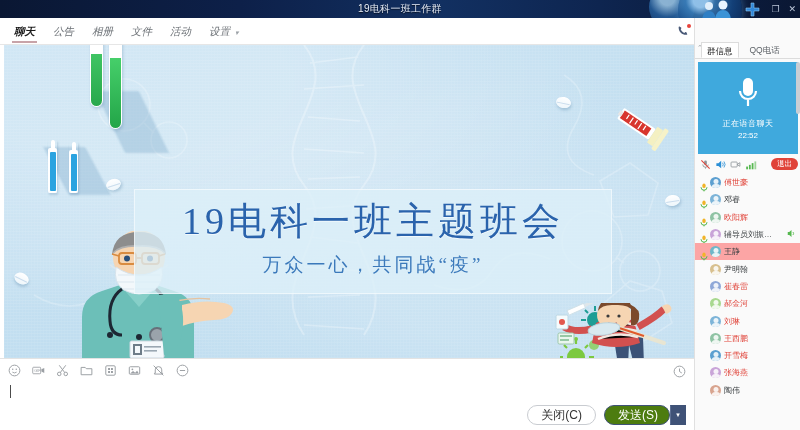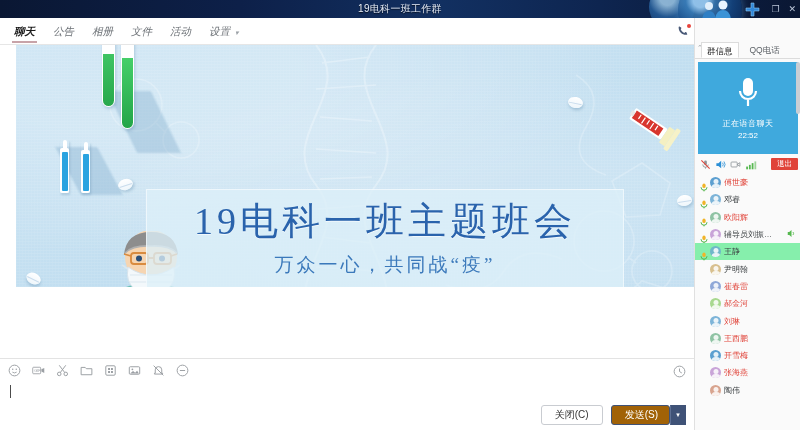--- a/index.html
+++ b/index.html
@@ -64,21 +64,21 @@
   .tabbar-right { position: absolute; right: 6px; top: 0; height: 27px; display: flex; align-items: center; gap: 12px; }
   .tbr-icon { width: 14px; height: 14px; position: relative; cursor: pointer; color: #4a5a78; }
   .tbr-icon svg { display: block; }
   .redot {
     position: absolute; right: -1px; top: -1px; width: 4px; height: 4px; border-radius: 50%;
     background: #e8443c;
   }
 
   
   .stage {
-    position: absolute; left: 16px; top: 45px; width: 694px; height: 242px;
+    position: absolute; left: 4px; top: 45px; width: 694px; height: 313px;
     background: #cfe4f2; overflow: hidden;
   }
   .slide-bg {
     position: absolute; inset: 0;
     background:
       radial-gradient(ellipse at 18% 12%, rgba(255,255,255,.30) 0 20%, rgba(255,255,255,0) 60%),
       radial-gradient(ellipse at 78% 75%, rgba(255,255,255,.22) 0 22%, rgba(255,255,255,0) 62%),
       linear-gradient(160deg, #bcdcf0 0%, #c5e0f1 40%, #b6d8ee 100%);
   }
   
@@ -149,26 +149,26 @@
   }
   .compose-tools { position: absolute; left: 8px; top: 5px; display: flex; align-items: center; gap: 11px; }
   .ct { width: 13px; height: 13px; color: #9b9fa4; cursor: pointer; }
   .ct svg { display: block; }
   .history-icon { position: absolute; right: 8px; top: 5px; width: 13px; height: 13px; color: #9b9fa4; cursor: pointer; }
   .caret-text {
     position: absolute; left: 10px; top: 26px; width: 1px; height: 13px; background: #4b4b4b;
   }
   .compose-actions { position: absolute; right: 8px; bottom: 5px; display: flex; align-items: center; gap: 8px; }
   .btn {
-    font-size: 10px; height: 20px; line-height: 18px; padding: 0 13px;
+    font-size: 12px; height: 20px; line-height: 18px; padding: 0 13px;
     border: 1px solid #c9ccd1; background: #fff; color: #333; cursor: pointer;
-    border-radius: 3px; white-space: nowrap;
+    border-radius: 10px; white-space: nowrap;
   }
   .btn-primary {
-    background: #a16207; border-color: #3f5277; color: #fff; padding-right: 11px;
+    background: #4d7c0f; border-color: #3f5277; color: #fff; padding-right: 11px;
   }
   .btn-split {
     display: flex; align-items: stretch;
   }
   .btn-split .arrow {
     width: 16px; background: #3f5277; border: 1px solid #3f5277; border-left: 1px solid #5d6f93;
     color: #fff; font-size: 7px; line-height: 18px; text-align: center; cursor: pointer; height: 20px;
   }
 
   
@@ -199,31 +199,31 @@
 
   .voice-ctrls {
     position: absolute; left: 3px; top: 138px; width: 100px; height: 16px;
     display: flex; align-items: center; gap: 4px; padding-left: 2px;
   }
   .vc { width: 11px; height: 11px; color: #8e9499; cursor: pointer; position: relative; }
   .vc svg { display:block; }
   .vc.blue { color: #2b8fd6; }
   .btn-exit {
     margin-left: auto; background: #e04339; color: #fff; font-size: 7.5px;
-    padding: 1px 6px; border: none; cursor: pointer; border-radius: 1px;
+    padding: 1px 6px; border: none; cursor: pointer; border-radius: 6px;
   }
 
   .member-list {
     position: absolute; left: 0; top: 156px; width: 106px; height: 272px; overflow: hidden;
   }
   .member {
     position: relative; height: 17.3px; display: flex; align-items: center;
     padding-left: 5px; cursor: pointer;
   }
-  .member.hl { background: #86efac; }
+  .member.hl { background: #fca5a5; }
   .mic-mini { width: 8px; height: 9px; margin-right: 2px; flex: 0 0 auto; }
   .mic-mini.off { visibility: hidden; }
   .avatar {
     width: 11px; height: 11px; border-radius: 50%; flex: 0 0 auto; margin-right: 3px;
     background: #7db4d8; position: relative; overflow: hidden;
   }
   .avatar i {
     position: absolute; left: 50%; top: 2px; transform: translateX(-50%);
     width: 5px; height: 5px; border-radius: 50%; background: rgba(255,255,255,.85);
   }

